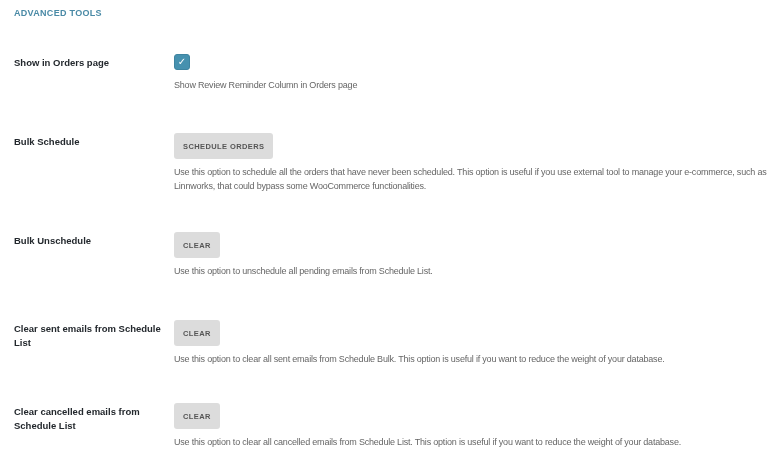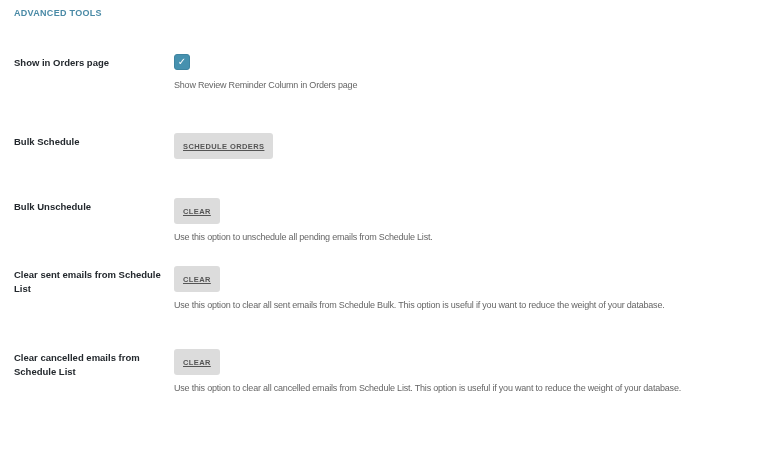--- a/index.html
+++ b/index.html
@@ -26,21 +26,21 @@
     font-weight: 700;
     letter-spacing: 0.3px;
     color: #4A8AA6;
   }
   .form-row {
     display: flex;
     align-items: flex-start;
   }
   .form-row.r1 { margin-bottom: 41px; }
   .form-row.r2 { margin-bottom: 39px; }
-  .form-row.r3 { margin-bottom: 22px; }
+  .form-row.r3 { margin-bottom: 42px; }
   .form-row.r4 { margin-bottom: 37px; }
   .form-row.r5 { margin-bottom: 0; margin-top: 27px; }
   .row-label {
     width: 150px;
     margin-right: 10px;
     padding-top: 2px;
     flex: 0 0 auto;
     font-size: 9.5px;
     line-height: 14px;
     font-weight: 700;
@@ -78,21 +78,20 @@
     background: #DCDCDC;
     color: #555555;
     border: none;
     border-radius: 3px;
     font-family: "Liberation Sans", sans-serif;
     font-size: 7.5px;
     font-weight: 700;
     letter-spacing: 0.4px;
     text-transform: uppercase;
     cursor: pointer;
-    text-decoration: underline;
   }
   .description {
     margin: 6px 0 0 0;
     font-size: 9px;
     line-height: 14px;
     letter-spacing: -0.2px;
     color: #666666;
   }
   .description.after-checkbox { margin-top: 8px; }
 </style>
@@ -110,20 +109,21 @@
         <span class="checkmark">✓</span>
       </div>
       <p class="description after-checkbox">Show Review Reminder Column in Orders page</p>
     </div>
   </div>
 
   <div class="form-row r2">
     <div class="row-label">Bulk Schedule</div>
     <div class="row-content">
       <button class="btn">SCHEDULE ORDERS</button>
+      <p class="description">Use this option to schedule all the orders that have never been scheduled. This option is useful if you use external tool to manage your e-commerce, such as Linnworks, that could bypass some WooCommerce functionalities.</p>
     </div>
   </div>
 
   <div class="form-row r3">
     <div class="row-label">Bulk Unschedule</div>
     <div class="row-content">
       <button class="btn">CLEAR</button>
       <p class="description">Use this option to unschedule all pending emails from Schedule List.</p>
     </div>
   </div>

